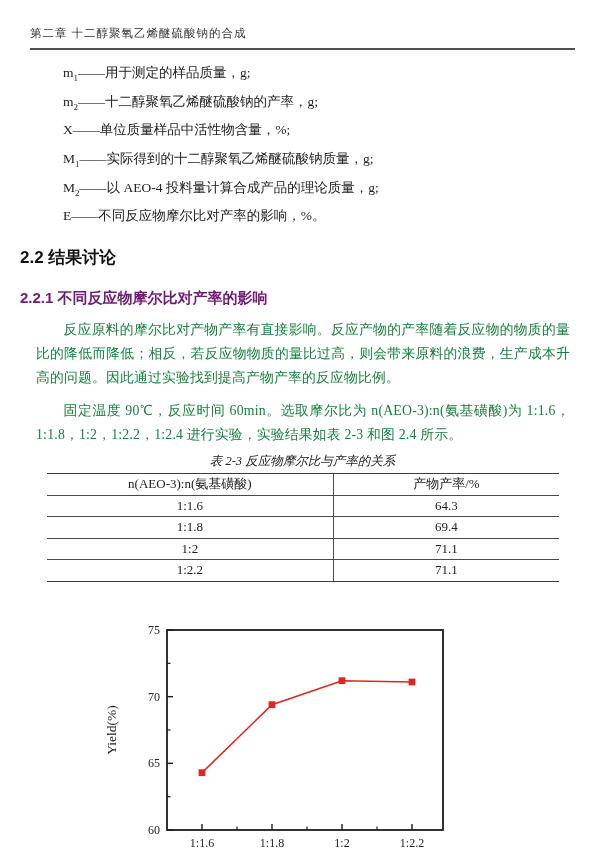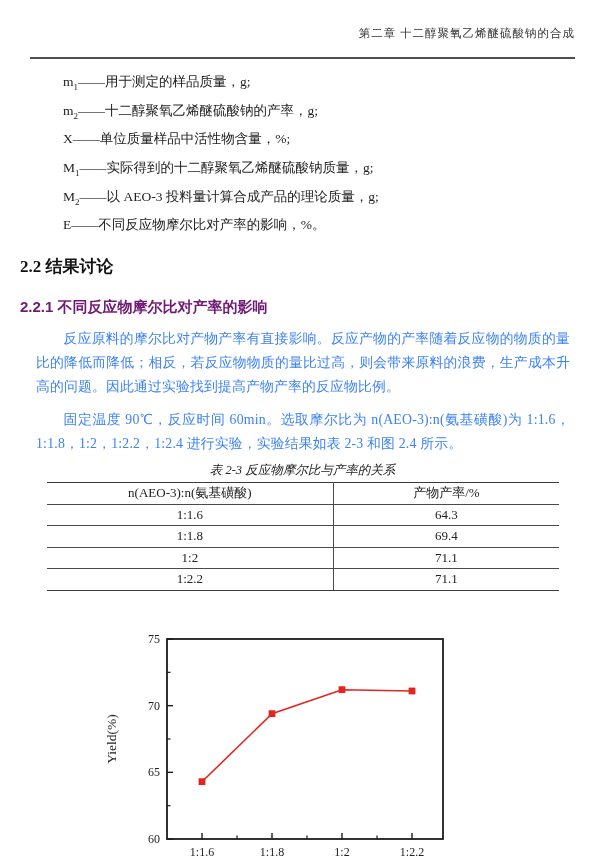--- a/index.html
+++ b/index.html
@@ -6,47 +6,47 @@
   body {
     width: 605px; height: 863px; overflow: hidden;
     font-family: "Liberation Serif", "DejaVu Serif", serif;
     color: #1e1e1e;
     -webkit-font-smoothing: antialiased;
   }
   .page { position: relative; width: 605px; height: 863px; background: #fff; }
 
   
   .running-header {
-    margin: 0 30px; padding-top: 26px; padding-bottom: 16px;
+    margin: 0 30px; padding-top: 26px; padding-bottom: 7px;
     border-bottom: 2px solid #4f4f4f;
-    text-align: right; font-size: 11.5px; color: #333;
+    text-align: left; font-size: 11.5px; color: #333;
     letter-spacing: 1px;
   }
 
   
   .definitions { margin: 11px 40px 0 63px; font-size: 13.5px; line-height: 23px; color: #222; }
   .def-line sub { font-size: 9px; }
 
   
   .h-l2 {
     margin: 13px 0 0 20px;
-    font-family: Liberation Serif, serif;
+    font-family: Liberation Sans, sans-serif;
     font-weight: bold; font-size: 17px; color: #111;
   }
   .h-l3 {
     margin: 20px 0 0 20px;
     font-family: "Liberation Sans", "DejaVu Sans", sans-serif;
     font-weight: bold; font-size: 15px; color: #701a75;
   }
 
   
   .para {
     margin: 10px 35px 0 36px;
     font-size: 13.8px; line-height: 24px;
-    text-align: justify; text-indent: 2em; color: #3b82f6;
+    text-align: justify; text-indent: 2em; color: #15803d;
     letter-spacing: 0.2px;
   }
   .para.tight { margin-top: 9px; font-family: Liberation Serif, serif; }
 
   
   .table-caption {
     margin-top: 6px; text-align: center;
     font-size: 12.5px; color: #222; font-style: italic;
   }
   table.data-table {
@@ -77,21 +77,21 @@
 
   <div class="running-header">
     <span>第二章 十二醇聚氧乙烯醚硫酸钠的合成</span>
   </div>
 
   <div class="definitions">
     <div class="def-line"><span>m</span><sub>1</sub><span>——用于测定的样品质量，g;</span></div>
     <div class="def-line"><span>m</span><sub>2</sub><span>——十二醇聚氧乙烯醚硫酸钠的产率，g;</span></div>
     <div class="def-line"><span>X</span><sub></sub><span>——单位质量样品中活性物含量，%;</span></div>
     <div class="def-line"><span>M</span><sub>1</sub><span>——实际得到的十二醇聚氧乙烯醚硫酸钠质量，g;</span></div>
-    <div class="def-line"><span>M</span><sub>2</sub><span>——以 AEO-3 投料量计算合成产品的理论质量，g;</span></div>
+    <div class="def-line"><span>M</span><sub>2</sub><span>——以 AEO-4 投料量计算合成产品的理论质量，g;</span></div>
     <div class="def-line"><span>E</span><sub></sub><span>——不同反应物摩尔比对产率的影响，%。</span></div>
   </div>
 
   <div class="h-l2">2.2 结果讨论</div>
   <div class="h-l3">2.2.1 不同反应物摩尔比对产率的影响</div>
 
   <div class="para">反应原料的摩尔比对产物产率有直接影响。反应产物的产率随着反应物的物质的量比的降低而降低；相反，若反应物物质的量比过高，则会带来原料的浪费，生产成本升高的问题。因此通过实验找到提高产物产率的反应物比例。</div>
   <div class="para tight">固定温度 90℃，反应时间 60min。选取摩尔比为 n(AEO-3):n(氨基磺酸)为 1:1.6，1:1.8，1:2，1:2.2，1:2.4 进行实验，实验结果如表 2-3 和图 2.4 所示。</div>
 
   <div class="table-caption">表 2-3  反应物摩尔比与产率的关系</div>

